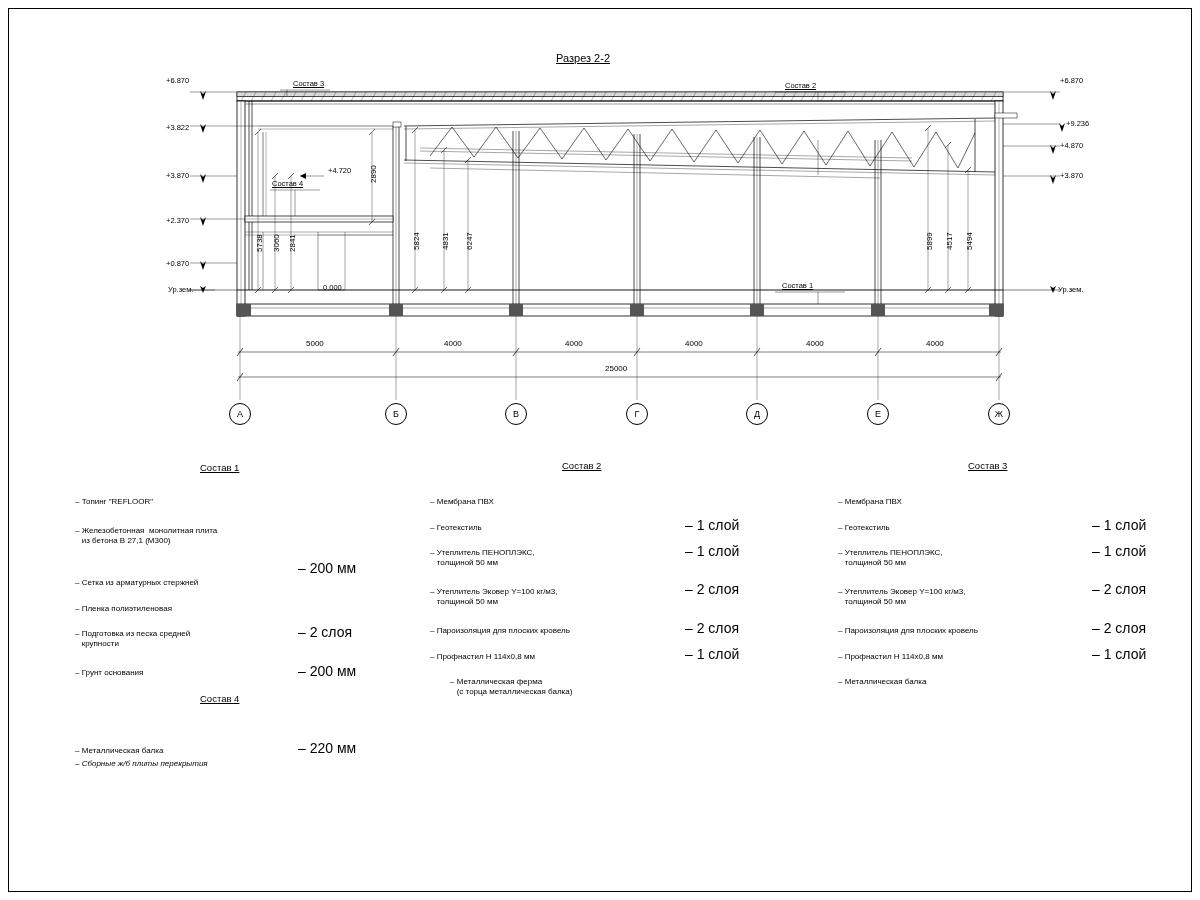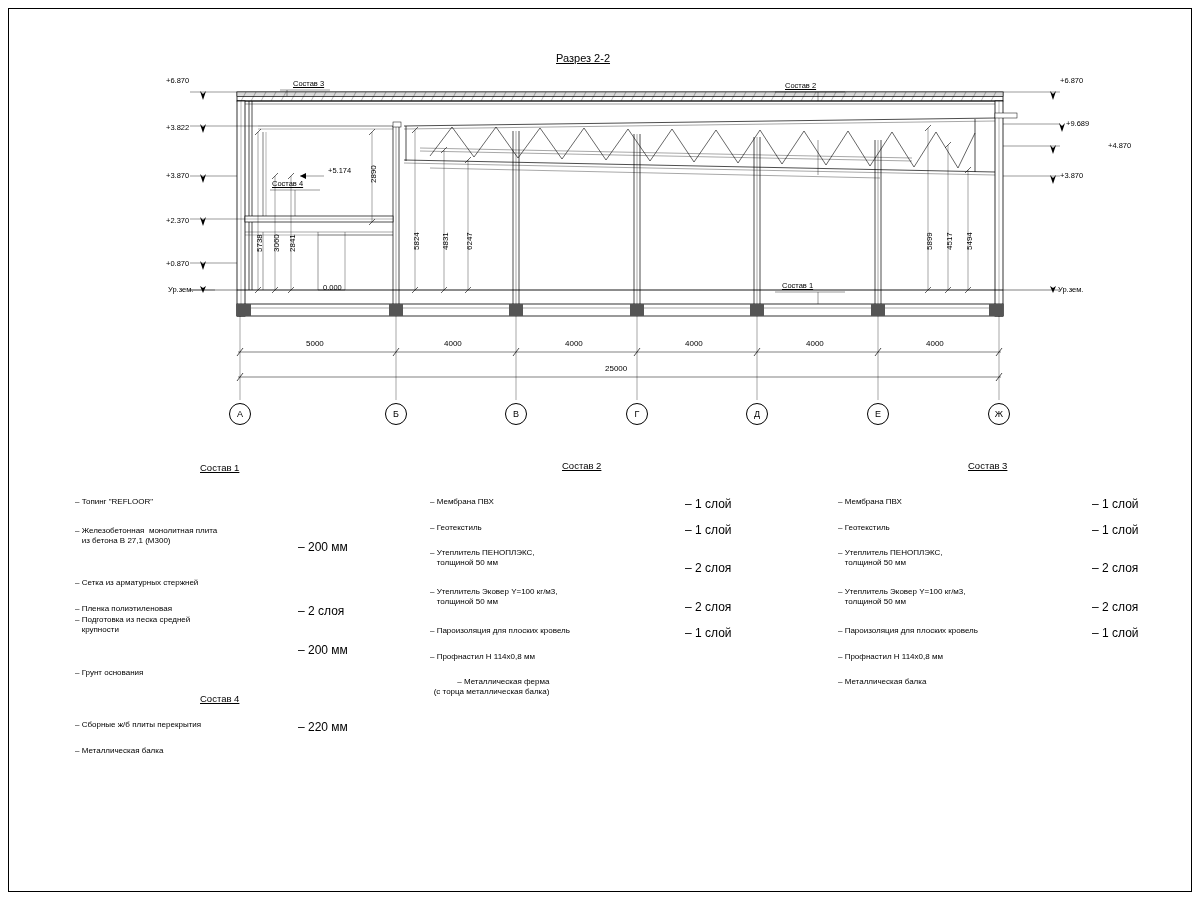--- a/index.html
+++ b/index.html
@@ -61,22 +61,23 @@
     white-space: nowrap;
   }
   .leg-item {
     position: absolute;
     font-size: 8px;
     white-space: nowrap;
     line-height: 1.25;
   }
   .leg-qty {
     position: absolute;
-    font-size: 12px;
-    white-space: nowrap;
+    font-size: 14px;
+    white-space: nowrap;
+    margin-top: 20px;
   }
   .axis-circle {
     position: absolute;
     width: 22px;
     height: 22px;
     border: 1px solid #000;
     border-radius: 50%;
     box-sizing: border-box;
     font-size: 9px;
     display: flex;
@@ -398,26 +399,26 @@
   <div class="title" style="left:556px; top:52px;">Разрез 2-2</div>
 
   <div class="elev-txt" style="left:166px; top:76px;">+6.870</div>
   <div class="elev-txt" style="left:166px; top:123px;">+3.822</div>
   <div class="elev-txt" style="left:166px; top:171px;">+3.870</div>
   <div class="elev-txt" style="left:166px; top:216px;">+2.370</div>
   <div class="elev-txt" style="left:166px; top:259px;">+0.870</div>
   <div class="elev-txt" style="left:168px; top:285px;">Ур.зем.</div>
 
   <div class="elev-txt" style="left:1060px; top:76px;">+6.870</div>
-  <div class="elev-txt" style="left:1066px; top:119px;">+9.689</div>
-  <div class="elev-txt" style="left:1108px; top:141px;">+4.870</div>
+  <div class="elev-txt" style="left:1066px; top:119px;">+9.236</div>
+  <div class="elev-txt" style="left:1060px; top:141px;">+4.870</div>
   <div class="elev-txt" style="left:1060px; top:171px;">+3.870</div>
   <div class="elev-txt" style="left:1058px; top:285px;">Ур.зем.</div>
 
-  <div class="elev-txt" style="left:328px; top:166px;">+5.174</div>
+  <div class="elev-txt" style="left:328px; top:166px;">+4.720</div>
   <div class="elev-txt" style="left:323px; top:283px;">0.000</div>
 
   <div class="comp-tag" style="left:293px; top:79px;">Состав 3</div>
   <div class="comp-tag" style="left:785px; top:81px;">Состав 2</div>
   <div class="comp-tag" style="left:272px; top:179px;">Состав 4</div>
   <div class="comp-tag" style="left:782px; top:281px;">Состав 1</div>
 
   <div class="lbl vert" style="left:256px; top:252px;">5738</div>
   <div class="lbl vert" style="left:273px; top:252px;">3060</div>
   <div class="lbl vert" style="left:289px; top:252px;">2841</div>
@@ -460,45 +461,45 @@
     </div>
 
   <div class="sec-title" style="left:200px; top:462px;">Состав 1</div>
   <div class="leg-item" style="left:75px; top:497px;">– Топинг "REFLOOR"</div>
   <div class="leg-item" style="left:75px; top:526px; white-space:pre;">– Железобетонная  монолитная плита
    из бетона В 27,1 (М300)</div>
   <div class="leg-qty" style="left:298px; top:540px;">– 200 мм</div>
   <div class="leg-item" style="left:75px; top:578px;">– Сетка из арматурных стержней</div>
   <div class="leg-item" style="left:75px; top:604px;">– Пленка полиэтиленовая</div>
   <div class="leg-qty" style="left:298px; top:604px;">– 2 слоя</div>
-  <div class="leg-item" style="left:75px; top:615px; white-space:pre;">– Подготовка из песка средней
+  <div class="leg-item" style="left:75px; top:629px; white-space:pre;">– Подготовка из песка средней
    крупности</div>
   <div class="leg-qty" style="left:298px; top:643px;">– 200 мм</div>
   <div class="leg-item" style="left:75px; top:668px;">– Грунт основания</div>
 
   <div class="sec-title" style="left:200px; top:693px;">Состав 4</div>
-  <div class="leg-item" style="left:75px; top:720px;">– Сборные ж/б плиты перекрытия</div>
+  <div class="leg-item" style="left:75px; top:759px;font-style:italic;">– Сборные ж/б плиты перекрытия</div>
   <div class="leg-qty" style="left:298px; top:720px;">– 220 мм</div>
   <div class="leg-item" style="left:75px; top:746px;">– Металлическая балка</div>
 
   <div class="sec-title" style="left:562px; top:460px;">Состав 2</div>
   <div class="leg-item" style="left:430px; top:497px;">– Мембрана ПВХ</div>
   <div class="leg-qty" style="left:685px; top:497px;">– 1 слой</div>
   <div class="leg-item" style="left:430px; top:523px;">– Геотекстиль</div>
   <div class="leg-qty" style="left:685px; top:523px;">– 1 слой</div>
   <div class="leg-item" style="left:430px; top:548px; white-space:pre;">– Утеплитель ПЕНОПЛЭКС,
    толщиной 50 мм</div>
   <div class="leg-qty" style="left:685px; top:561px;">– 2 слоя</div>
   <div class="leg-item" style="left:430px; top:587px; white-space:pre;">– Утеплитель Эковер Y=100 кг/м3,
    толщиной 50 мм</div>
   <div class="leg-qty" style="left:685px; top:600px;">– 2 слоя</div>
   <div class="leg-item" style="left:430px; top:626px;">– Пароизоляция для плоских кровель</div>
   <div class="leg-qty" style="left:685px; top:626px;">– 1 слой</div>
   <div class="leg-item" style="left:430px; top:652px;">– Профнастил Н 114х0,8 мм</div>
-  <div class="leg-item" style="left:427px; top:677px; white-space:pre;text-align:right;">– Металлическая ферма
+  <div class="leg-item" style="left:450px; top:677px; white-space:pre;">– Металлическая ферма
    (с торца металлическая балка)</div>
 
   <div class="sec-title" style="left:968px; top:460px;">Состав 3</div>
   <div class="leg-item" style="left:838px; top:497px;">– Мембрана ПВХ</div>
   <div class="leg-qty" style="left:1092px; top:497px;">– 1 слой</div>
   <div class="leg-item" style="left:838px; top:523px;">– Геотекстиль</div>
   <div class="leg-qty" style="left:1092px; top:523px;">– 1 слой</div>
   <div class="leg-item" style="left:838px; top:548px; white-space:pre;">– Утеплитель ПЕНОПЛЭКС,
    толщиной 50 мм</div>
   <div class="leg-qty" style="left:1092px; top:561px;">– 2 слоя</div>

